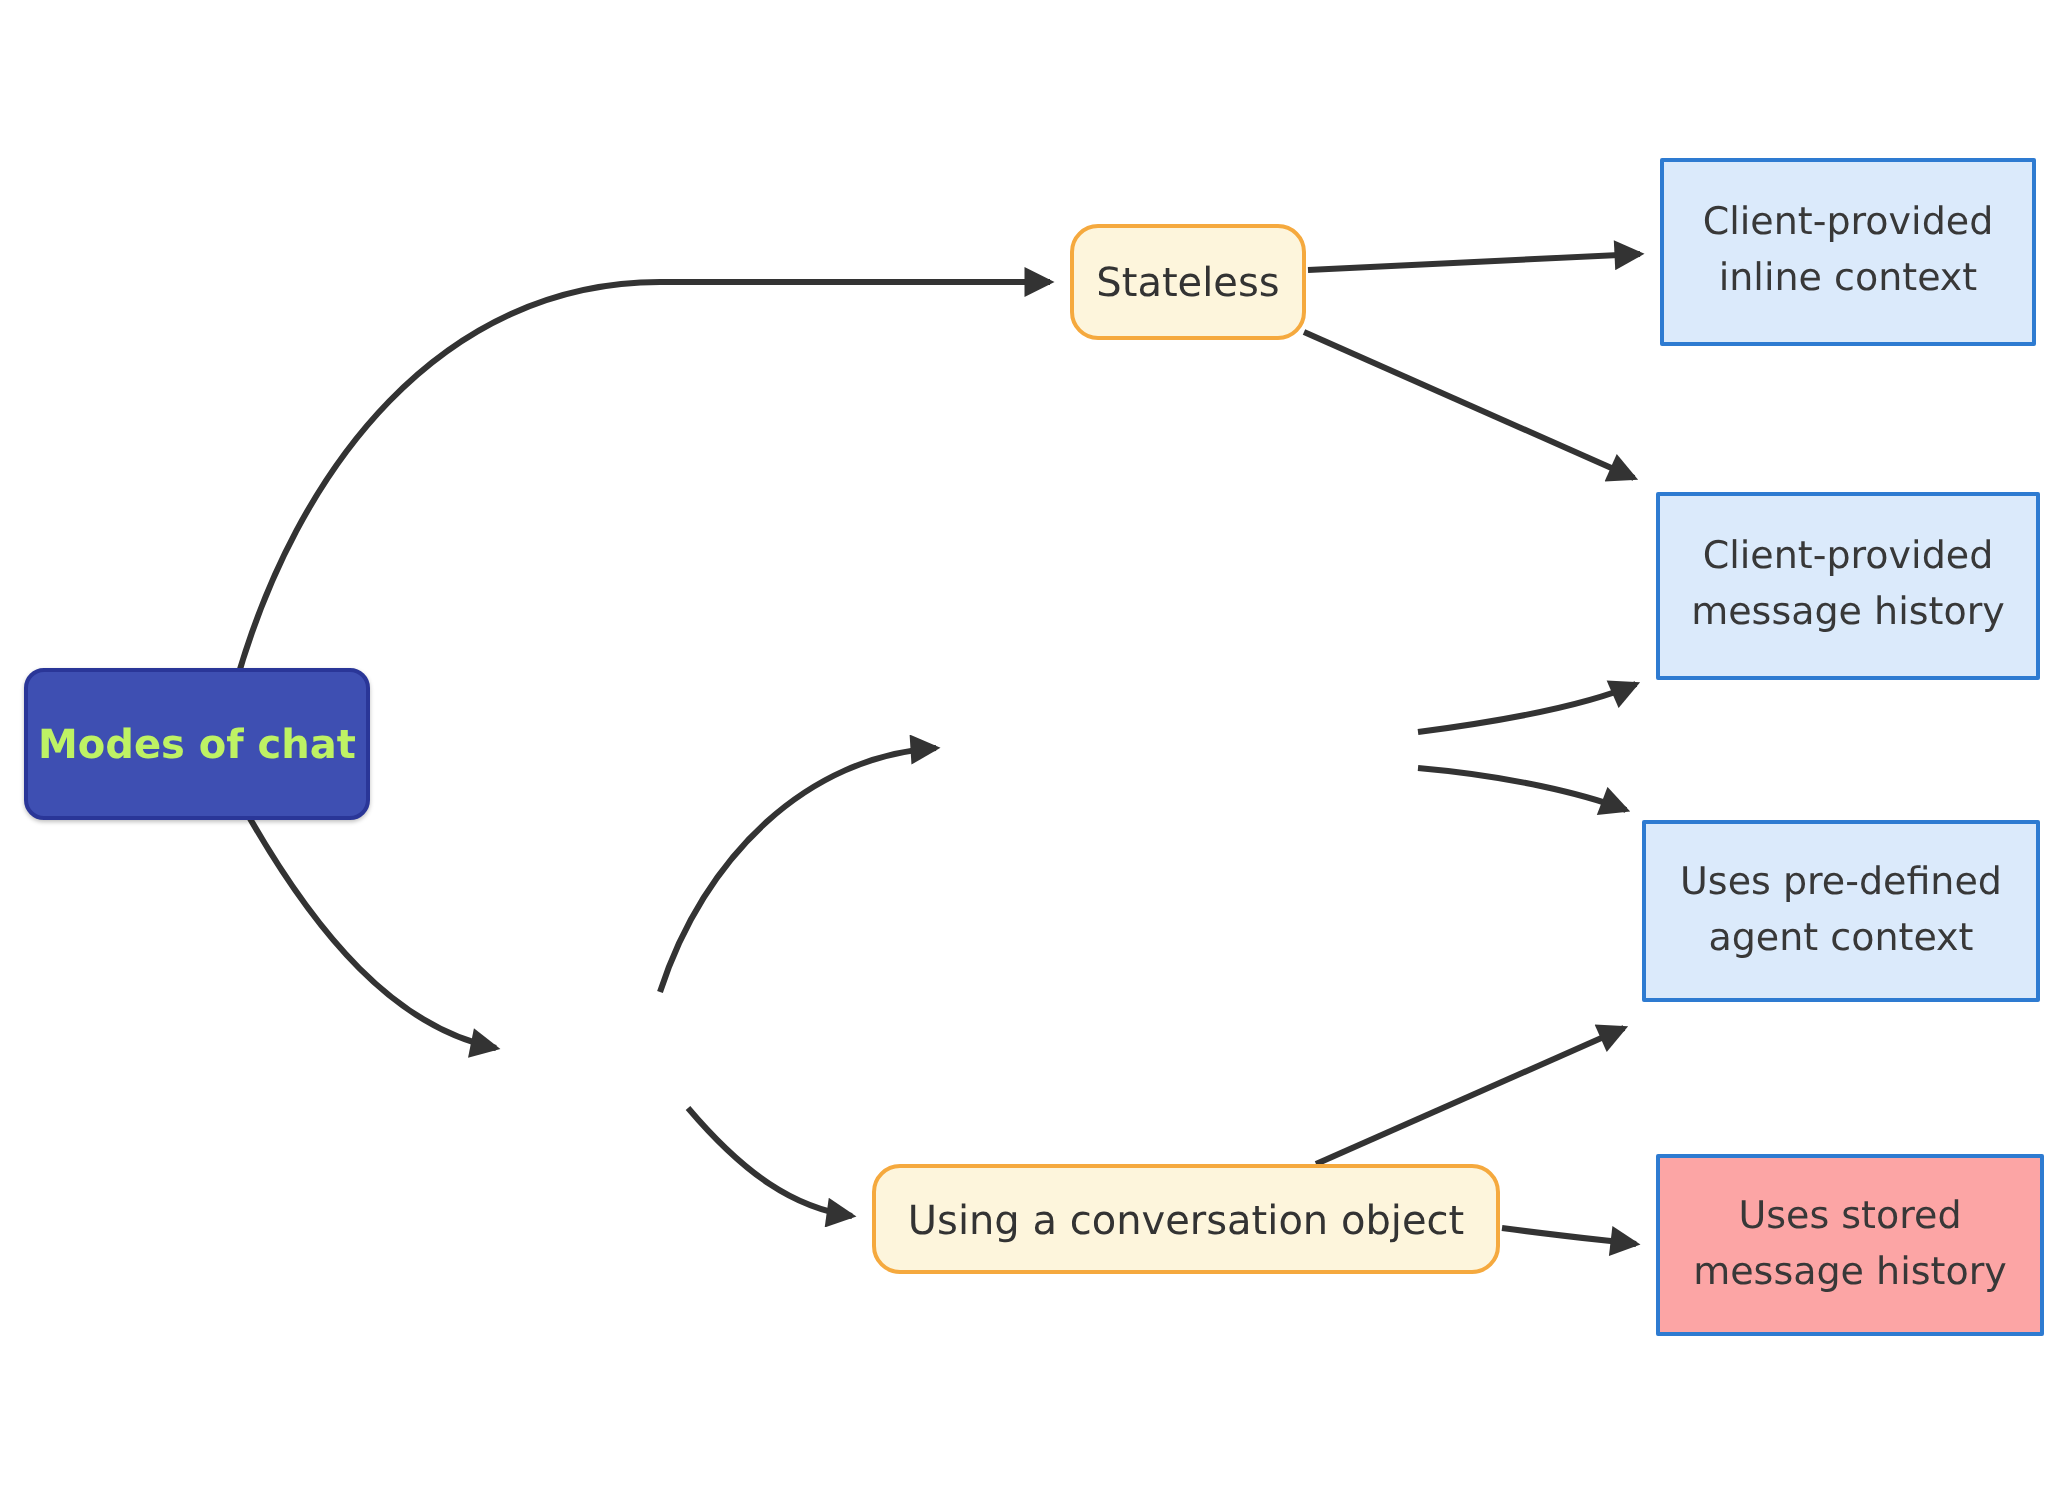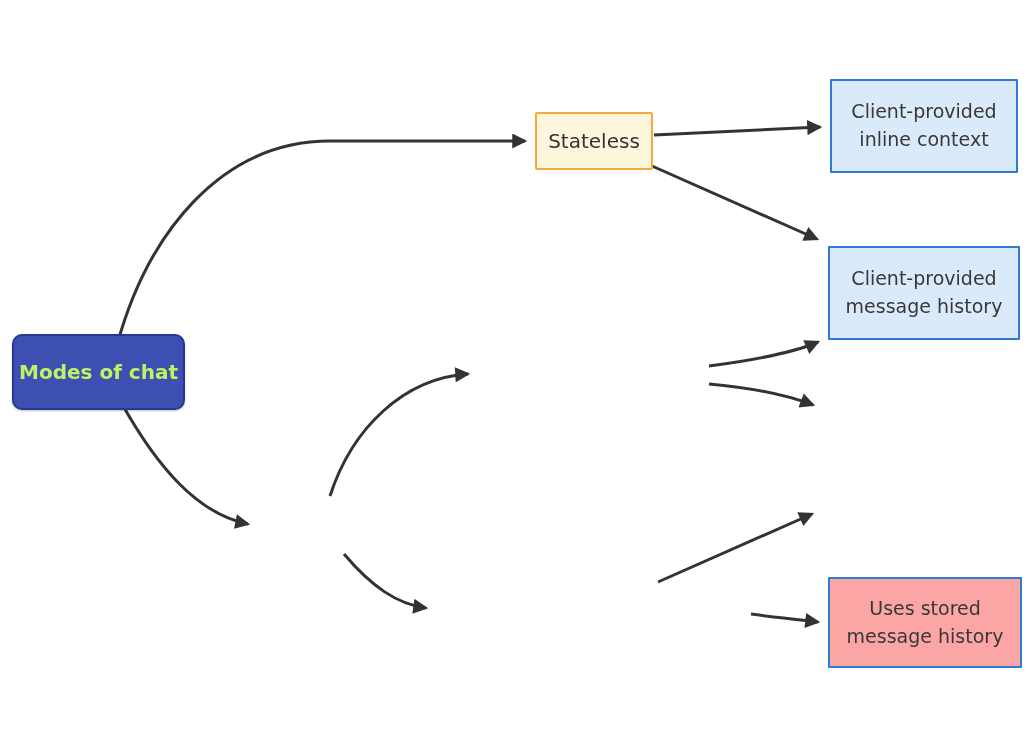--- a/index.html
+++ b/index.html
@@ -27,21 +27,21 @@
     color: #333;
   }
   .node-label { white-space: pre-line; display: block; width: 100%; }
   .node.root {
     border-radius: 10px;
     font-weight: bold;
     font-size: 20px;
     box-shadow: 0 1px 2px rgba(0,0,0,0.25);
   }
   .node.branch {
-    border-radius: 2px;
+    border-radius: 14px;
     font-size: 20px;
   }
   .node.leaf {
     border-radius: 1px;
     font-size: 19px;
     line-height: 1.45;
   }
 </style>
 </head>
 <body>
@@ -74,18 +74,25 @@
         <span class="node-label">Stateless</span>
       </div>
       <div class="node leaf" style="left: 830px; top: 79px; width: 188px; height: 94px; background: rgb(219, 234, 251); border: 2px solid rgb(46, 123, 209); color: rgb(56, 56, 56);">
         <span class="node-label">Client-provided
 inline context</span>
       </div>
       <div class="node leaf" style="left: 828px; top: 246px; width: 192px; height: 94px; background: rgb(219, 234, 251); border: 2px solid rgb(46, 123, 209); color: rgb(56, 56, 56);">
         <span class="node-label">Client-provided
 message history</span>
       </div>
+      <div class="node leaf" style="left: 821px; top: 410px; width: 199px; height: 91px; background: rgb(219, 234, 251); border: 2px solid rgb(46, 123, 209); color: rgb(56, 56, 56);">
+        <span class="node-label">Uses pre-defined
+agent context</span>
+      </div>
+      <div class="node branch" style="left: 436px; top: 582px; width: 314px; height: 55px; background: rgb(253, 245, 220); border: 2px solid rgb(245, 169, 62); color: rgb(51, 51, 51);">
+        <span class="node-label">Using a conversation object</span>
+      </div>
       <div class="node leaf" style="left: 828px; top: 577px; width: 194px; height: 91px; background: #fca5a5; border: 2px solid rgb(46, 123, 209); color: rgb(56, 56, 56);">
         <span class="node-label">Uses stored
 message history</span>
       </div>
     </div>
 </div>
 
 </body></html>

